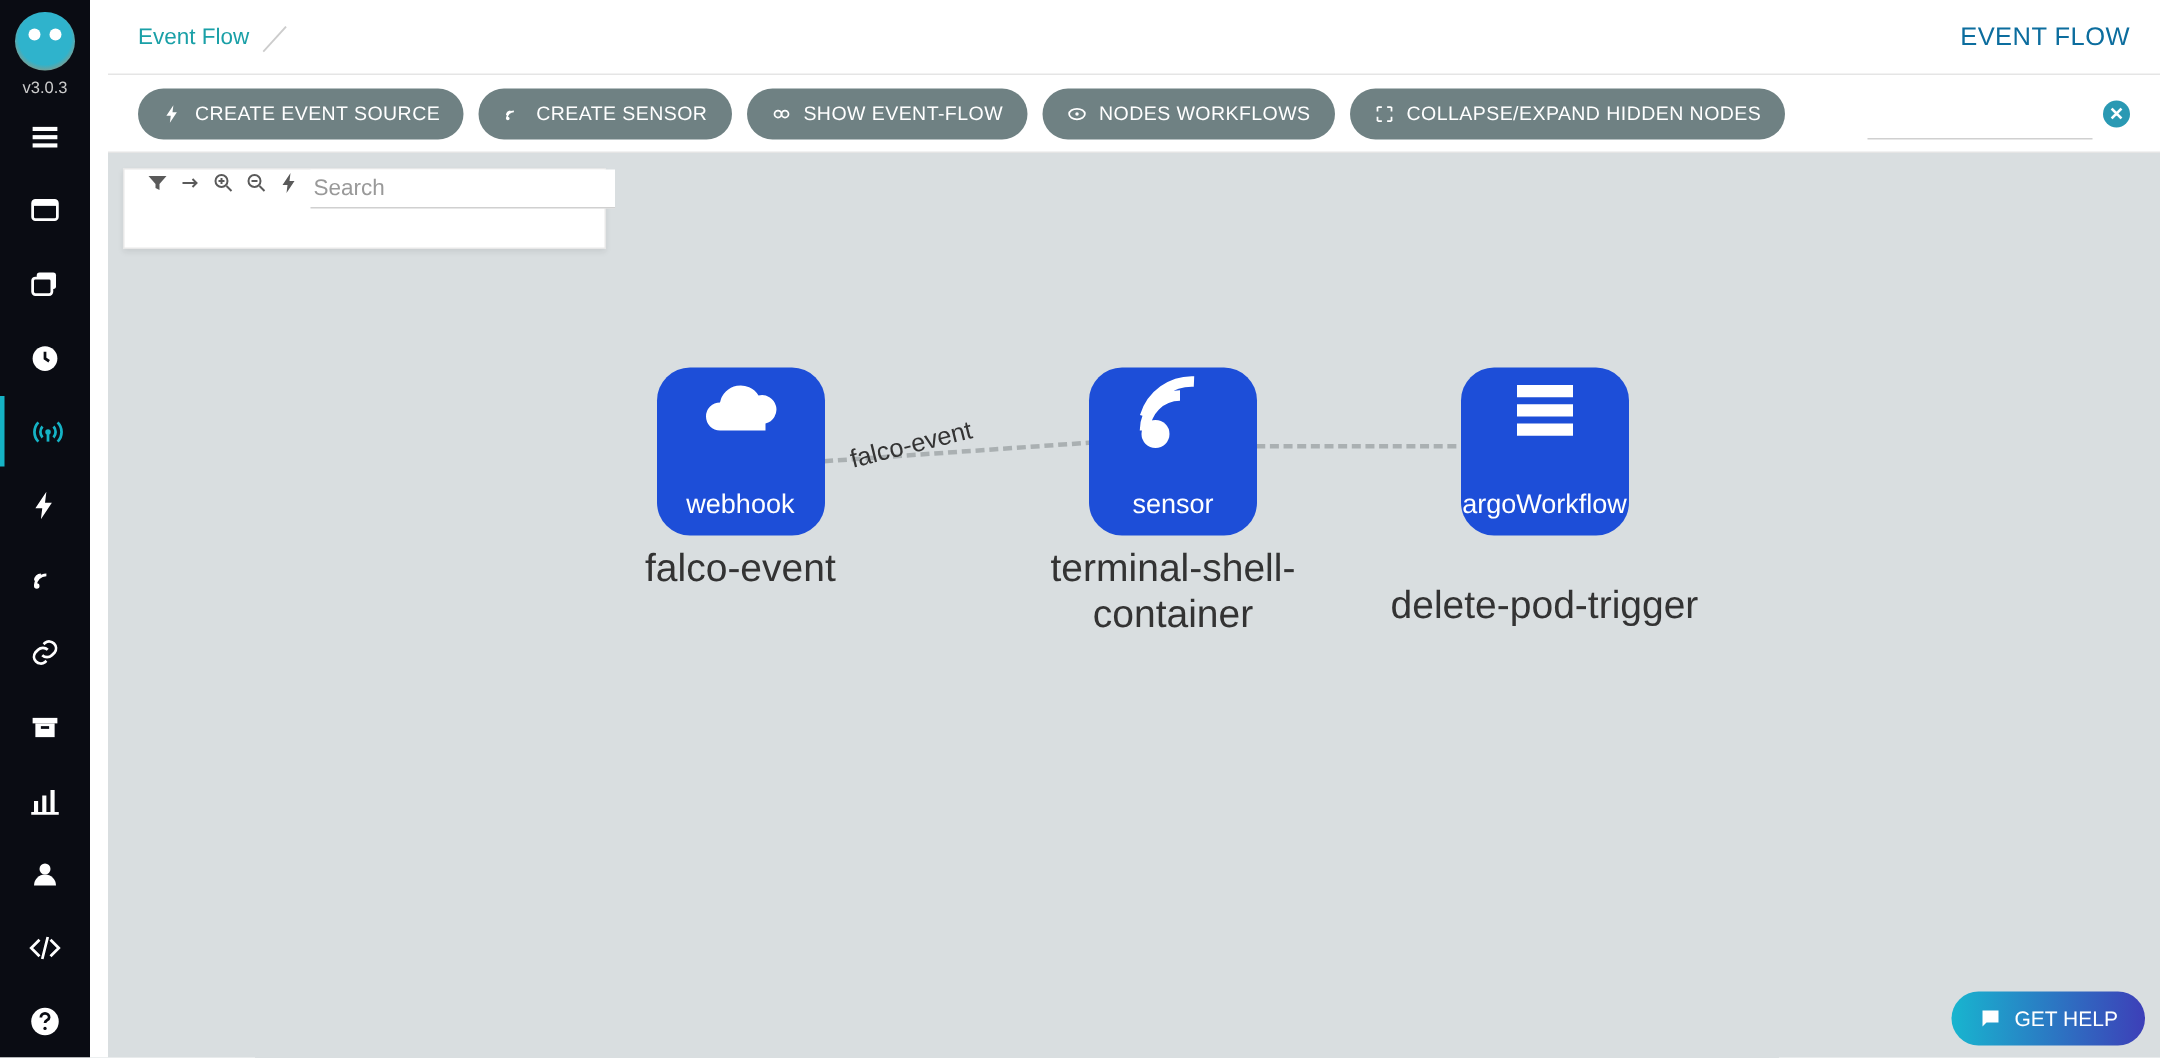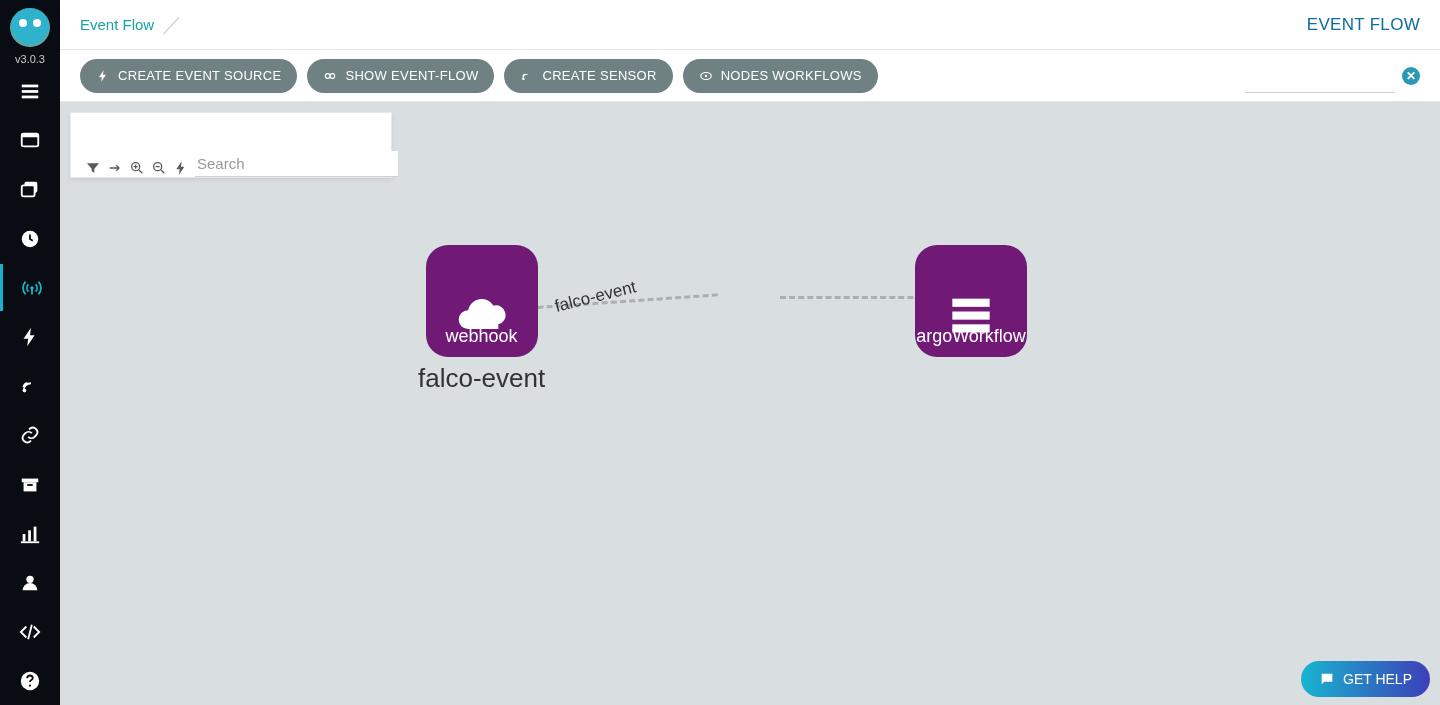--- a/index.html
+++ b/index.html
@@ -34,21 +34,21 @@
   }
   .side-item {
     width: 60px; height: 48px; display: flex; align-items: center; justify-content: center;
     cursor: pointer; color: #fff;
   }
   .side-item.active { border-left: 3px solid #15b3c5; }
   .side-item svg { width: 22px; height: 22px; fill: #fff; }
   .side-item.active svg { fill: #15b3c5; }
 
   
-  .main { flex: 1; display: flex; flex-direction: column; }
+  .main { flex: 1; display: flex; flex-direction: column; padding-left: 12px; }
 
   
   .topbar {
     height: 50px; border-bottom: 1px solid #e5e5e5;
     display: flex; align-items: center; justify-content: space-between;
     padding: 0 20px;
   }
   .breadcrumb { display: flex; align-items: center; gap: 8px; font-size: 15px; }
   .breadcrumb a { color: #1aa0a7; text-decoration: none; }
   .breadcrumb .slash { color: #ccc; font-size: 20px; }
@@ -80,39 +80,39 @@
   
   .canvas {
     flex: 1; background: #d9dee0; position: relative; overflow: hidden;
   }
 
   
   .float-panel {
     position: absolute; top: 10px; left: 10px;
     background: #fff; border: 1px solid #e8e8e8;
     box-shadow: 0 2px 4px rgba(0,0,0,0.08);
-    height: 66px; width: 322px;
-    display: flex; align-items: flex-end; padding: 0 14px; gap: 6px;
+    height: 54px; width: 322px;
+    display: flex; align-items: flex-start; padding: 0 14px; gap: 6px;
   }
   .float-panel .icon-btn { width: 18px; height: 18px; display:flex; align-items:center; justify-content:center; cursor:pointer; }
   .float-panel svg { width: 16px; height: 16px; fill: #5a5a5a; }
   .float-panel input {
     border: none; border-bottom: 1px solid #d0d0d0; outline: none;
     font-size: 15px; padding: 4px 2px; flex: 1; color: #333;
   }
   .float-panel input::placeholder { color: #999; }
 
   
   .node {
     position: absolute; display: flex; flex-direction: column; align-items: center; gap: 6px;
     cursor: pointer;
   }
   .node-box {
-    width: 112px; height: 112px; background: #701a75; border-radius: 22px;
-    display: flex; flex-direction: column; align-items: center; justify-content: flex-end;
+    width: 112px; height: 112px; background: #1d4ed8; border-radius: 22px;
+    display: flex; flex-direction: column; align-items: center; justify-content: flex-start;
     color: #fff; position: relative;
   }
   .node-box .type-label { position: absolute; bottom: 10px; font-size: 18px; }
   .node-box svg { width: 56px; height: 56px; fill: #fff; margin-bottom: 14px; }
   .node-title { font-size: 26px; color: #333; text-align: center; line-height: 1.2; }
 
   .edge-label {
     position: absolute; font-size: 17px; color: #333;
     transform: rotate(-14deg);
   }
@@ -233,38 +233,44 @@
 
   <div class="toolbar">
     <button class="pill-btn">
       <svg viewBox="0 0 24 24">
           <path d="M13 2L5 14h5l-1 8 8-12h-5z"></path>
         </svg>
       <span>CREATE EVENT SOURCE</span>
     </button>
     <button class="pill-btn">
       <svg viewBox="0 0 24 24">
+          <path d="M5 17a8 8 0 018-8M5 13a4 4 0 014-4" stroke="#fff" stroke-width="2" fill="none"></path>
+          <circle cx="6" cy="17" r="2"></circle>
+        </svg>
+      <span>CREATE SENSOR</span>
+    </button>
+    <button class="pill-btn">
+      <svg viewBox="0 0 24 24">
           <circle cx="8" cy="12" r="4" fill="none" stroke="#fff" stroke-width="2"></circle>
           <circle cx="16" cy="12" r="4" fill="none" stroke="#fff" stroke-width="2"></circle>
         </svg>
       <span>SHOW EVENT-FLOW</span>
     </button>
     <button class="pill-btn">
       <svg viewBox="0 0 24 24">
-          <path d="M5 17a8 8 0 018-8M5 13a4 4 0 014-4" stroke="#fff" stroke-width="2" fill="none"></path>
-          <circle cx="6" cy="17" r="2"></circle>
-        </svg>
-      <span>CREATE SENSOR</span>
-    </button>
-    <button class="pill-btn">
-      <svg viewBox="0 0 24 24">
           <ellipse cx="12" cy="12" rx="9" ry="6" fill="none" stroke="#fff" stroke-width="2"></ellipse>
           <circle cx="12" cy="12" r="2"></circle>
         </svg>
       <span>NODES WORKFLOWS</span>
+    </button>
+    <button class="pill-btn">
+      <svg viewBox="0 0 24 24">
+          <path d="M4 4h5M4 4v5M20 4h-5M20 4v5M4 20h5M4 20v-5M20 20h-5M20 20v-5" stroke="#fff" stroke-width="2" fill="none"></path>
+        </svg>
+      <span>COLLAPSE/EXPAND HIDDEN NODES</span>
     </button>
     <div class="search-underline"></div>
     <div class="clear-btn">✕</div>
   </div>
 
   <div class="canvas">
 
     <div class="float-panel">
       <div class="icon-btn">
         <svg viewBox="0 0 24 24">
@@ -303,30 +309,41 @@
     <div class="node" style="left:358px; top:143px;">
       <div class="node-box">
         <svg viewBox="0 0 24 24">
             <path d="M19 18H6a4 4 0 010-8 6 6 0 0111-2 4 4 0 012 8z"></path>
           </svg>
         <div class="type-label">webhook</div>
       </div>
       <div class="node-title">falco-event</div>
     </div>
 
+    <div class="node" style="left:605px; top:143px; width:210px;">
+      <div class="node-box">
+        <svg viewBox="0 0 24 24">
+            <path d="M4 14a14 14 0 0114-10M4 18a10 10 0 0110-10" stroke="#fff" stroke-width="3" fill="none"></path>
+            <circle cx="7" cy="19" r="4"></circle>
+          </svg>
+        <div class="type-label">sensor</div>
+      </div>
+      <div class="node-title">terminal-shell-container</div>
+    </div>
 
     <div class="node" style="left:855px; top:143px;gap:31px;">
       <div class="node-box">
         <svg viewBox="0 0 24 24">
             <rect x="4" y="5" width="16" height="3.5"></rect>
             <rect x="4" y="10.5" width="16" height="3.5"></rect>
             <rect x="4" y="16" width="16" height="3.5"></rect>
           </svg>
         <div class="type-label">argoWorkflow</div>
       </div>
+      <div class="node-title">delete-pod-trigger</div>
     </div>
 
     <button class="help-btn">
       <svg viewBox="0 0 24 24">
           <path d="M4 4h16v12H8l-4 4z"></path>
         </svg>
       <span>GET HELP</span>
     </button>
 
   </div>

